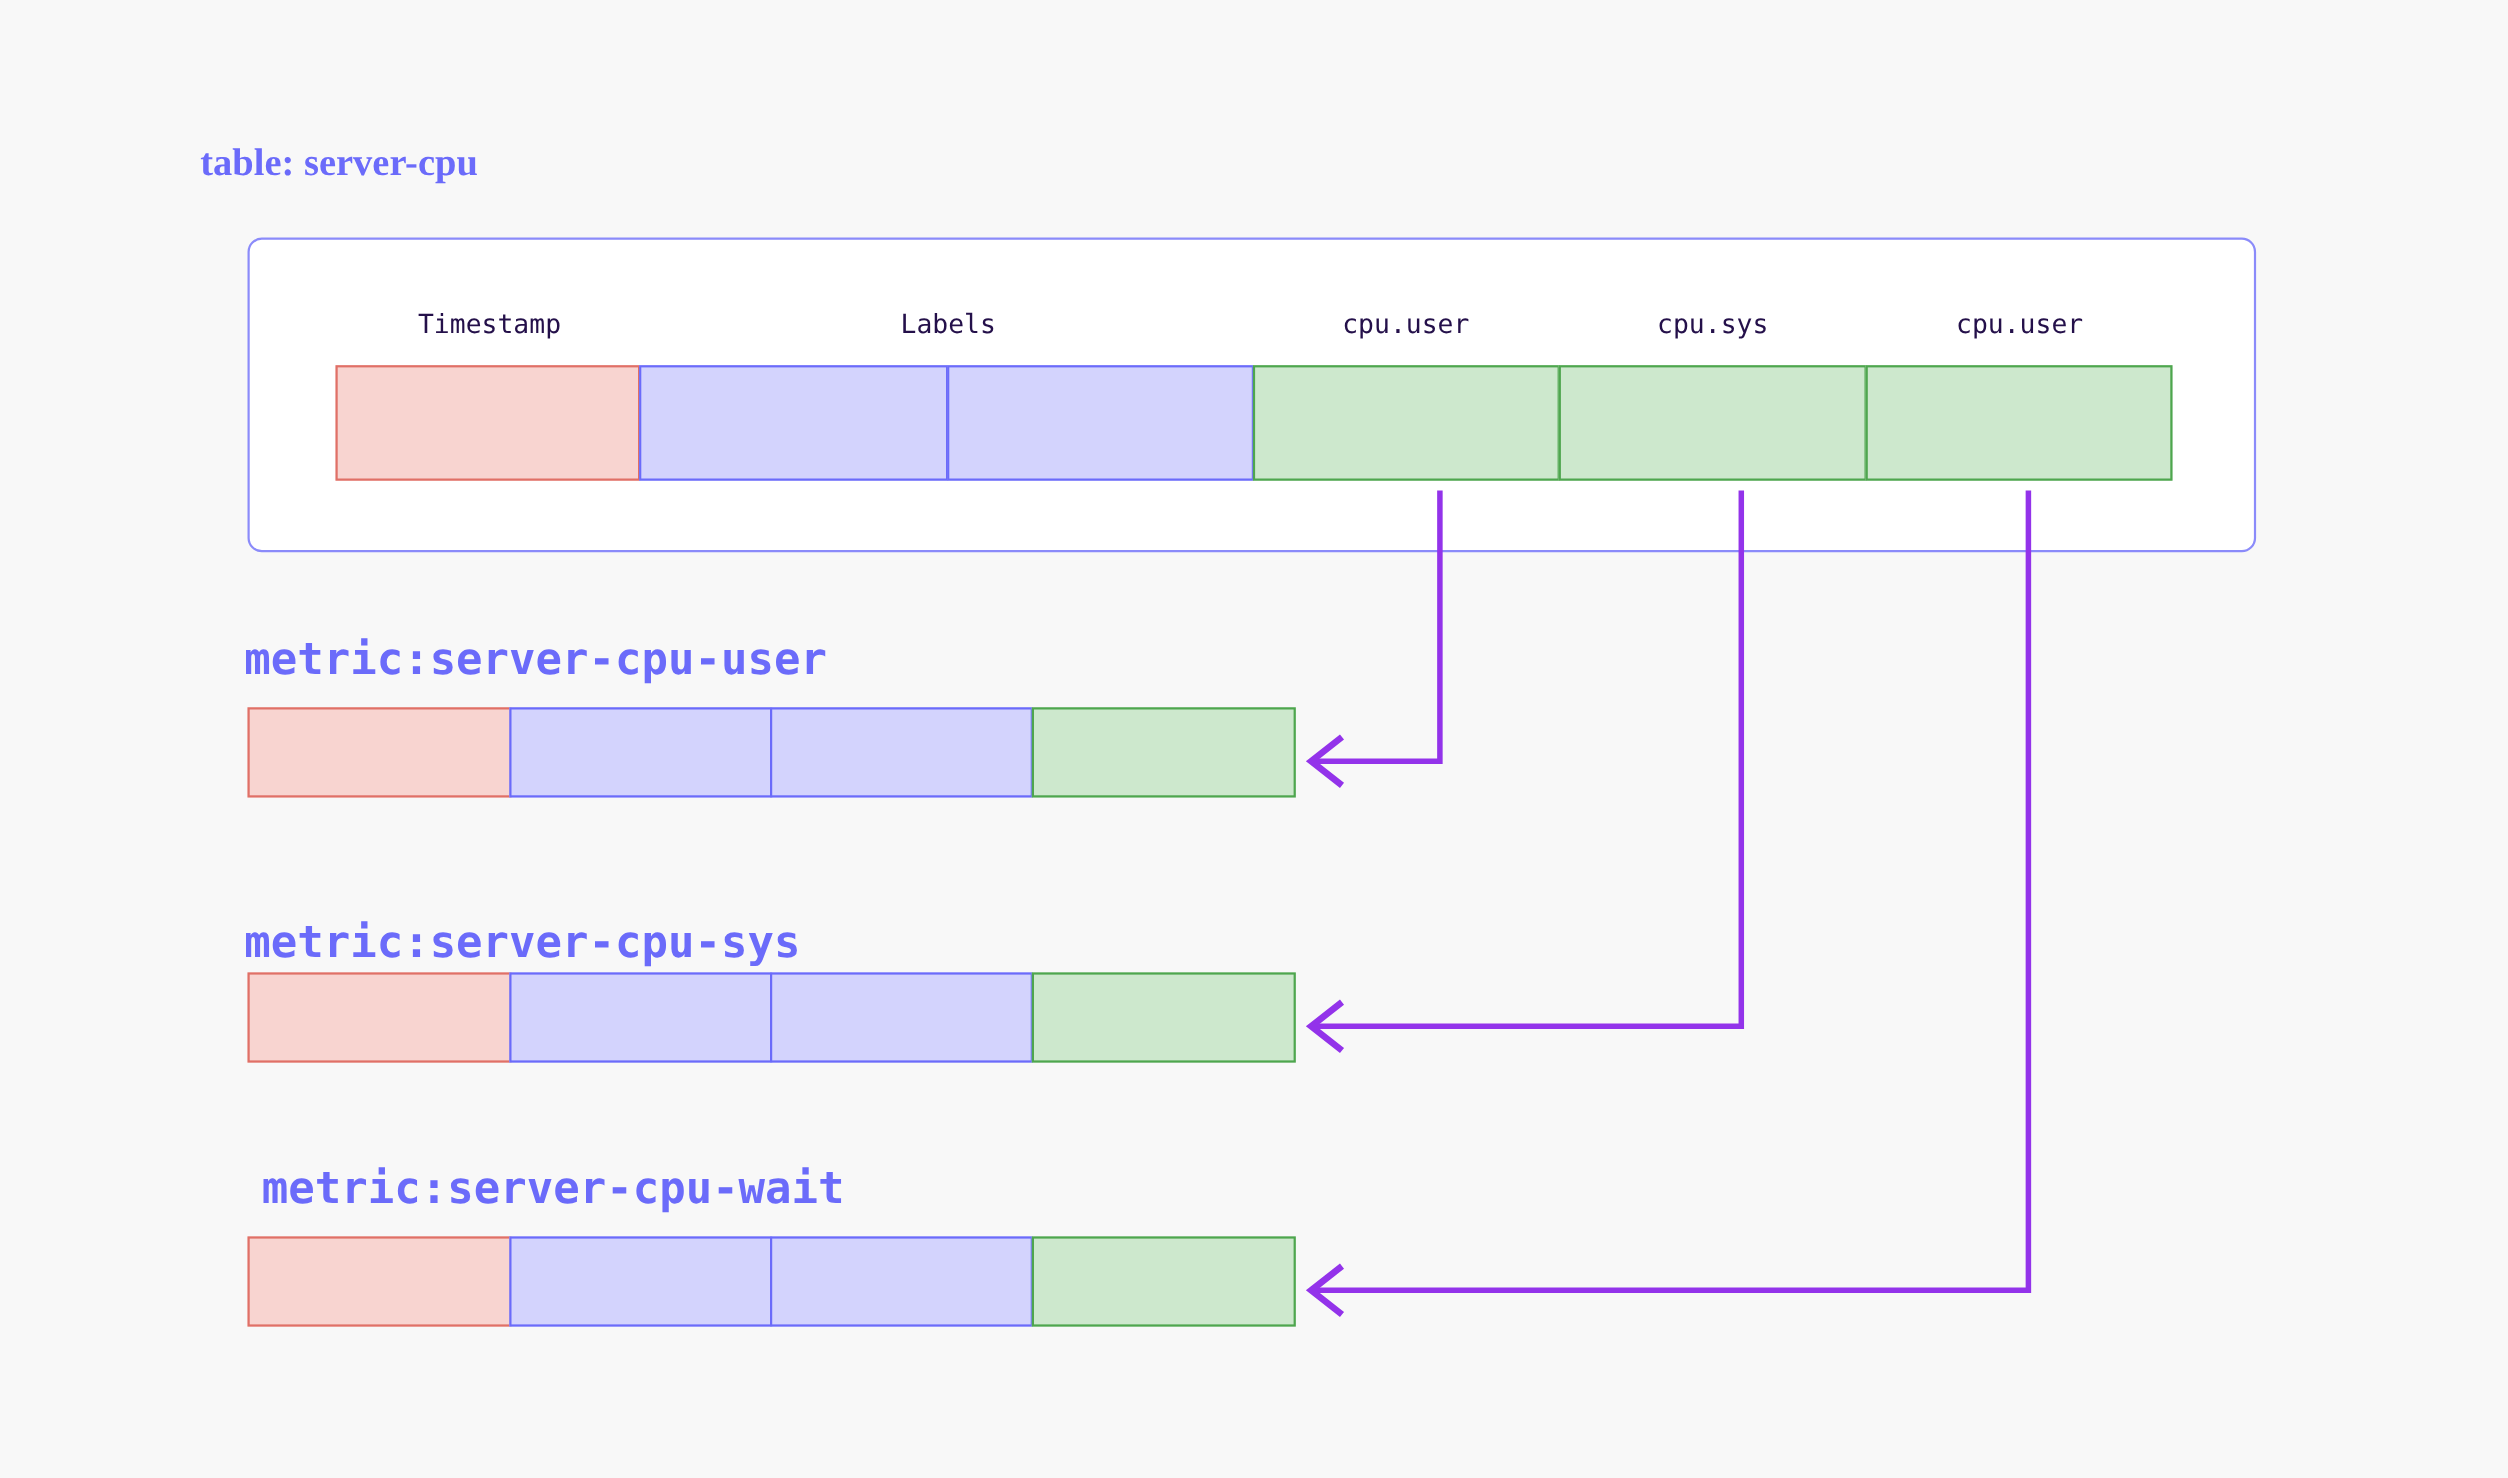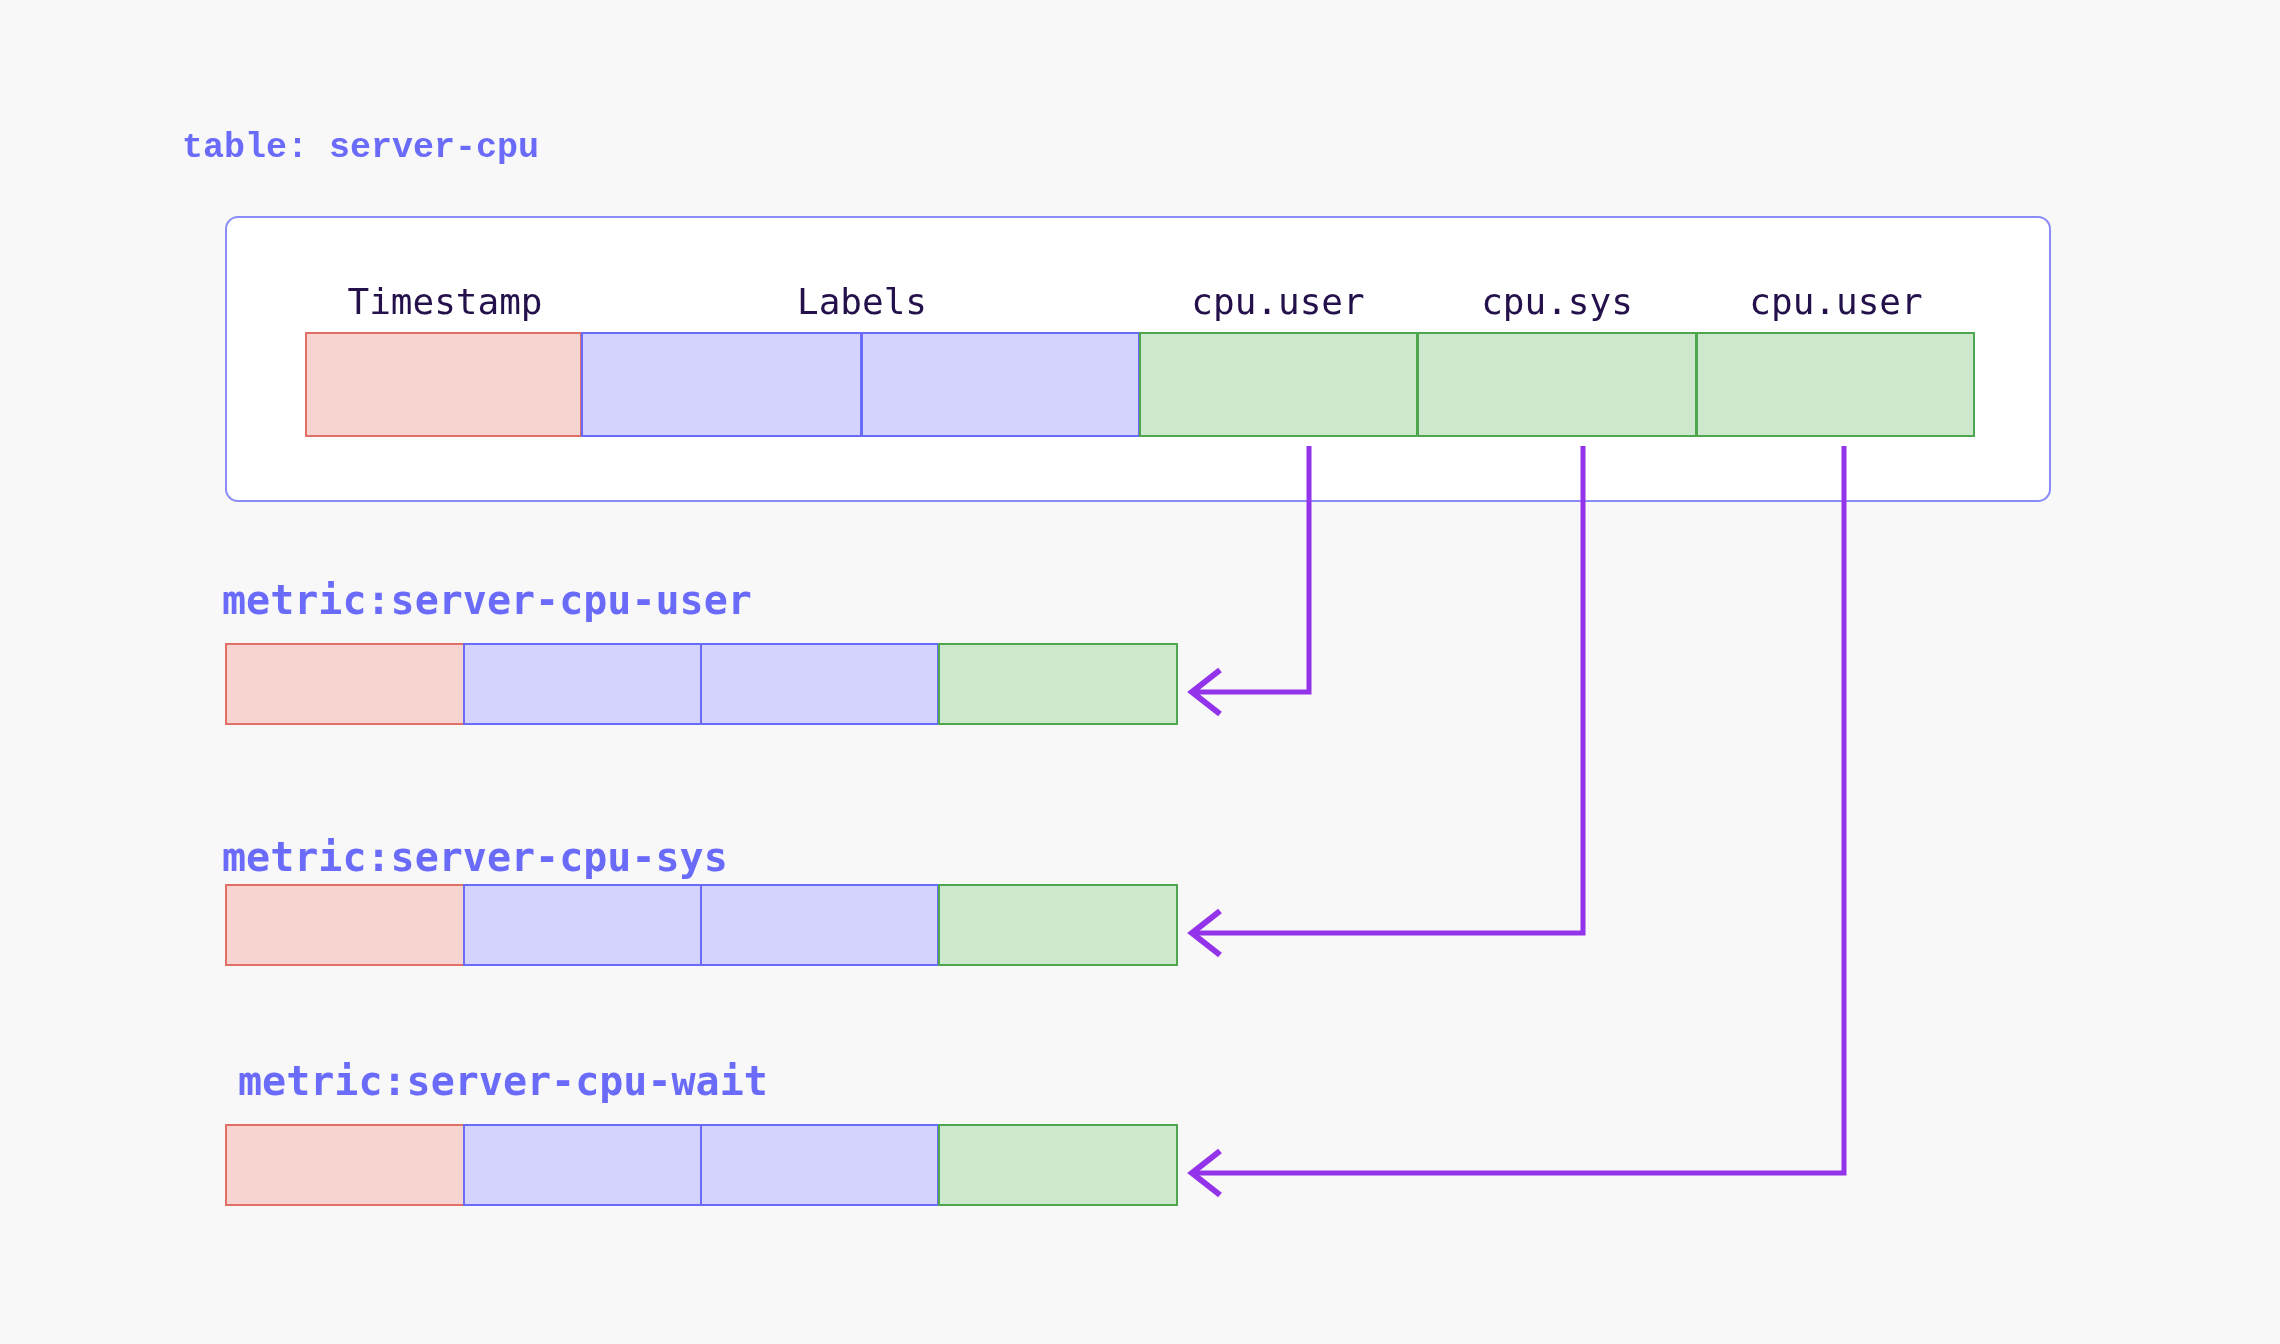--- a/index.html
+++ b/index.html
@@ -6,21 +6,21 @@
   body{
     width:2280px;height:1344px;
     background:#f8f8f8;
     font-family:"DejaVu Sans Mono","Liberation Mono",monospace;
     overflow:hidden;position:relative;
   }
   #stage{position:absolute;left:0;top:0;width:2280px;height:1344px;}
 
   .title{
     position:absolute;
-    font-family:Liberation Mono, monospace;
+    font-family:Liberation Serif, serif;
     font-weight:bold;
     white-space:pre;
     letter-spacing:0px;
   }
   #table-title{
     left:182px;top:128px;
     font-size:35px;
     color:#6b6bfa;
   }
 
@@ -31,21 +31,21 @@
     background:#ffffff;
     border:2px solid #8b8bfa;
     border-radius:13px;
     box-sizing:border-box;
   }
 
   .col-head{
     position:absolute;
     top:281px;
     font-family:"DejaVu Sans Mono","Liberation Mono",monospace;
-    font-size:36px;
+    font-size:24px;
     color:#24104a;
     white-space:pre;
     text-align:center;
     transform:translateX(-50%);
   }
 
   .trow{position:absolute;height:0;}
   .cell{
     position:absolute;
     box-sizing:border-box;

